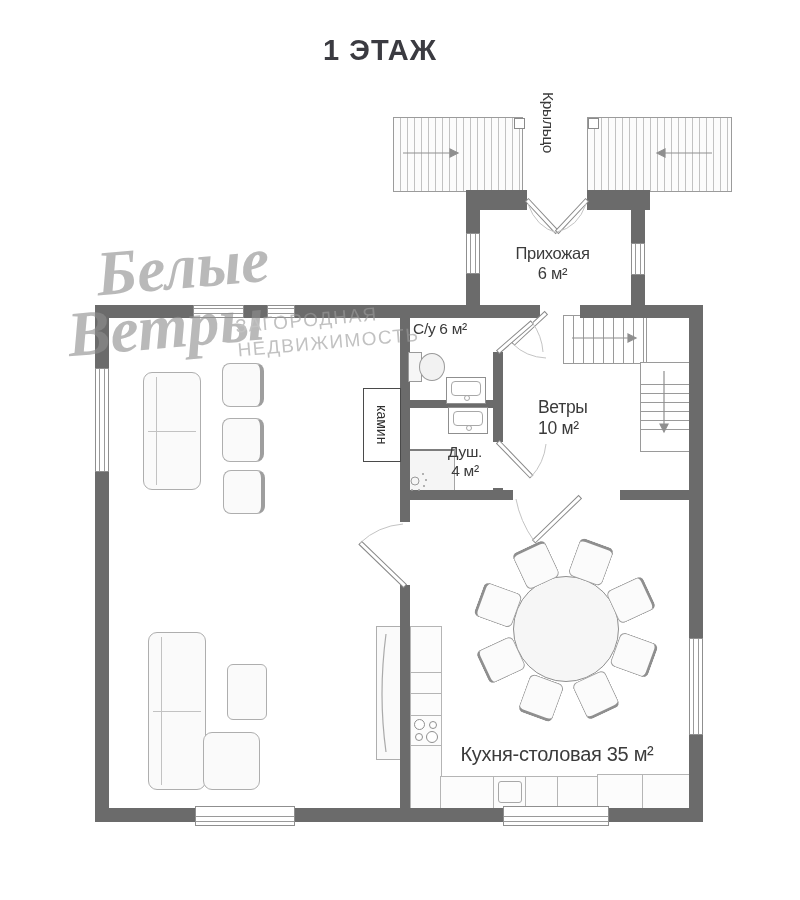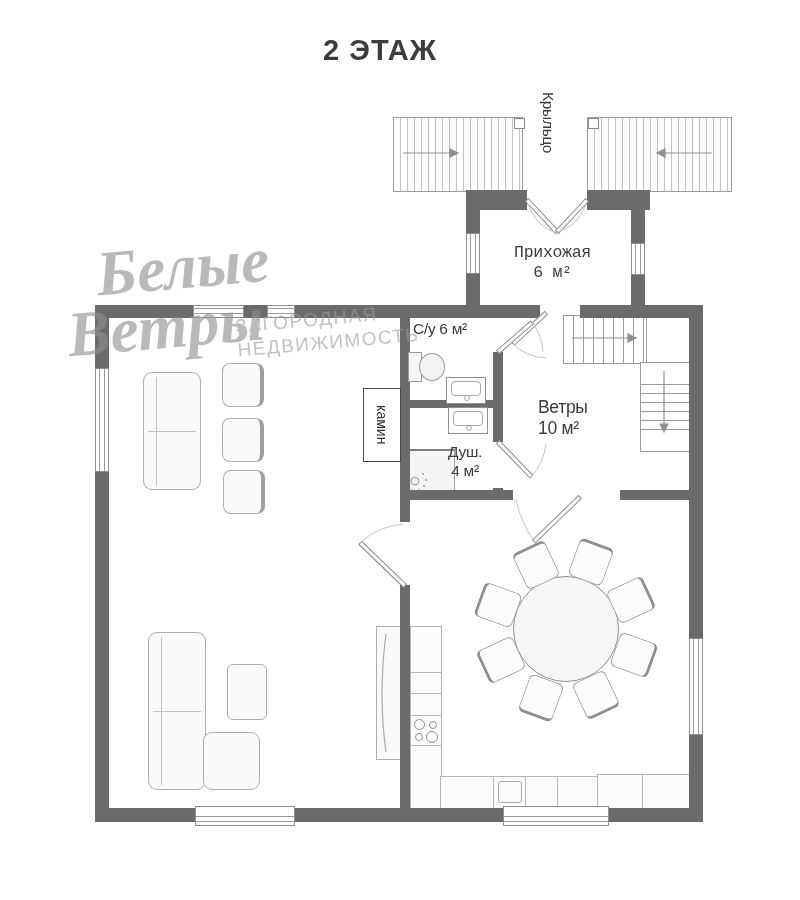--- a/index.html
+++ b/index.html
@@ -52,21 +52,21 @@
       font-weight:700;font-size:64px;line-height:1;}
   #wm .caps{position:absolute;left:168px;top:84px;font-size:19px;letter-spacing:1.5px;
       line-height:24px;color:#9c9c9c;font-weight:400;}
   svg.overlay{position:absolute;left:0;top:0;z-index:3;}
 </style>
 </head>
 <body>
 
 <div id="plan">
 
-  <div id="title">2 ЭТАЖ</div>
+  <div id="title">1 ЭТАЖ</div>
 
   <div class="deck" style="left:393px;top:117px;width:128px;height:73px;"></div>
   <div class="deck" style="left:587px;top:117px;width:143px;height:73px;"></div>
   <div class="post" style="left:514px;top:118px;"></div>
   <div class="post" style="left:588px;top:118px;"></div>
   <div class="lbl vert" style="left:538px;top:92px;height:96px;font-size:15.5px;">Крыльцо</div>
 
   <div class="stair-h"></div>
   <div class="stair-v">
       <div class="treads"></div>
@@ -213,30 +213,31 @@
 
   <div id="wm">
     <div class="script" style="left:34px;top:0;">Белые</div>
     <div class="script" style="left:0;top:58px;">Ветры</div>
     <div class="caps">
       <div>ЗАГОРОДНАЯ</div>
       <div>НЕДВИЖИМОСТЬ</div>
     </div>
   </div>
 
-  <div class="lbl c" style="left:490px;top:243px;width:125px;font-size:16.5px;font-family:Liberation Mono, monospace;">
+  <div class="lbl c" style="left:490px;top:243px;width:125px;font-size:16.5px;">
     <div>Прихожая</div>
     <div>6 м²</div>
   </div>
   <div class="lbl" style="left:413px;top:320px;font-size:15.5px;">С/у 6 м²</div>
   <div class="lbl" style="left:538px;top:397px;font-size:17.5px;">
     <div>Ветры</div>
     <div>10 м²</div>
   </div>
   <div class="lbl c" style="left:432px;top:443px;width:66px;font-size:15.5px;">
     <div>Душ.</div>
     <div>4 м²</div>
   </div>
   <div class="fireplace">
     <span class="vert">камин</span>
   </div>
+  <div class="lbl c" style="left:437px;top:742px;width:240px;font-size:20px;">Кухня-столовая 35 м²</div>
 
 </div>
 
 </body></html>

